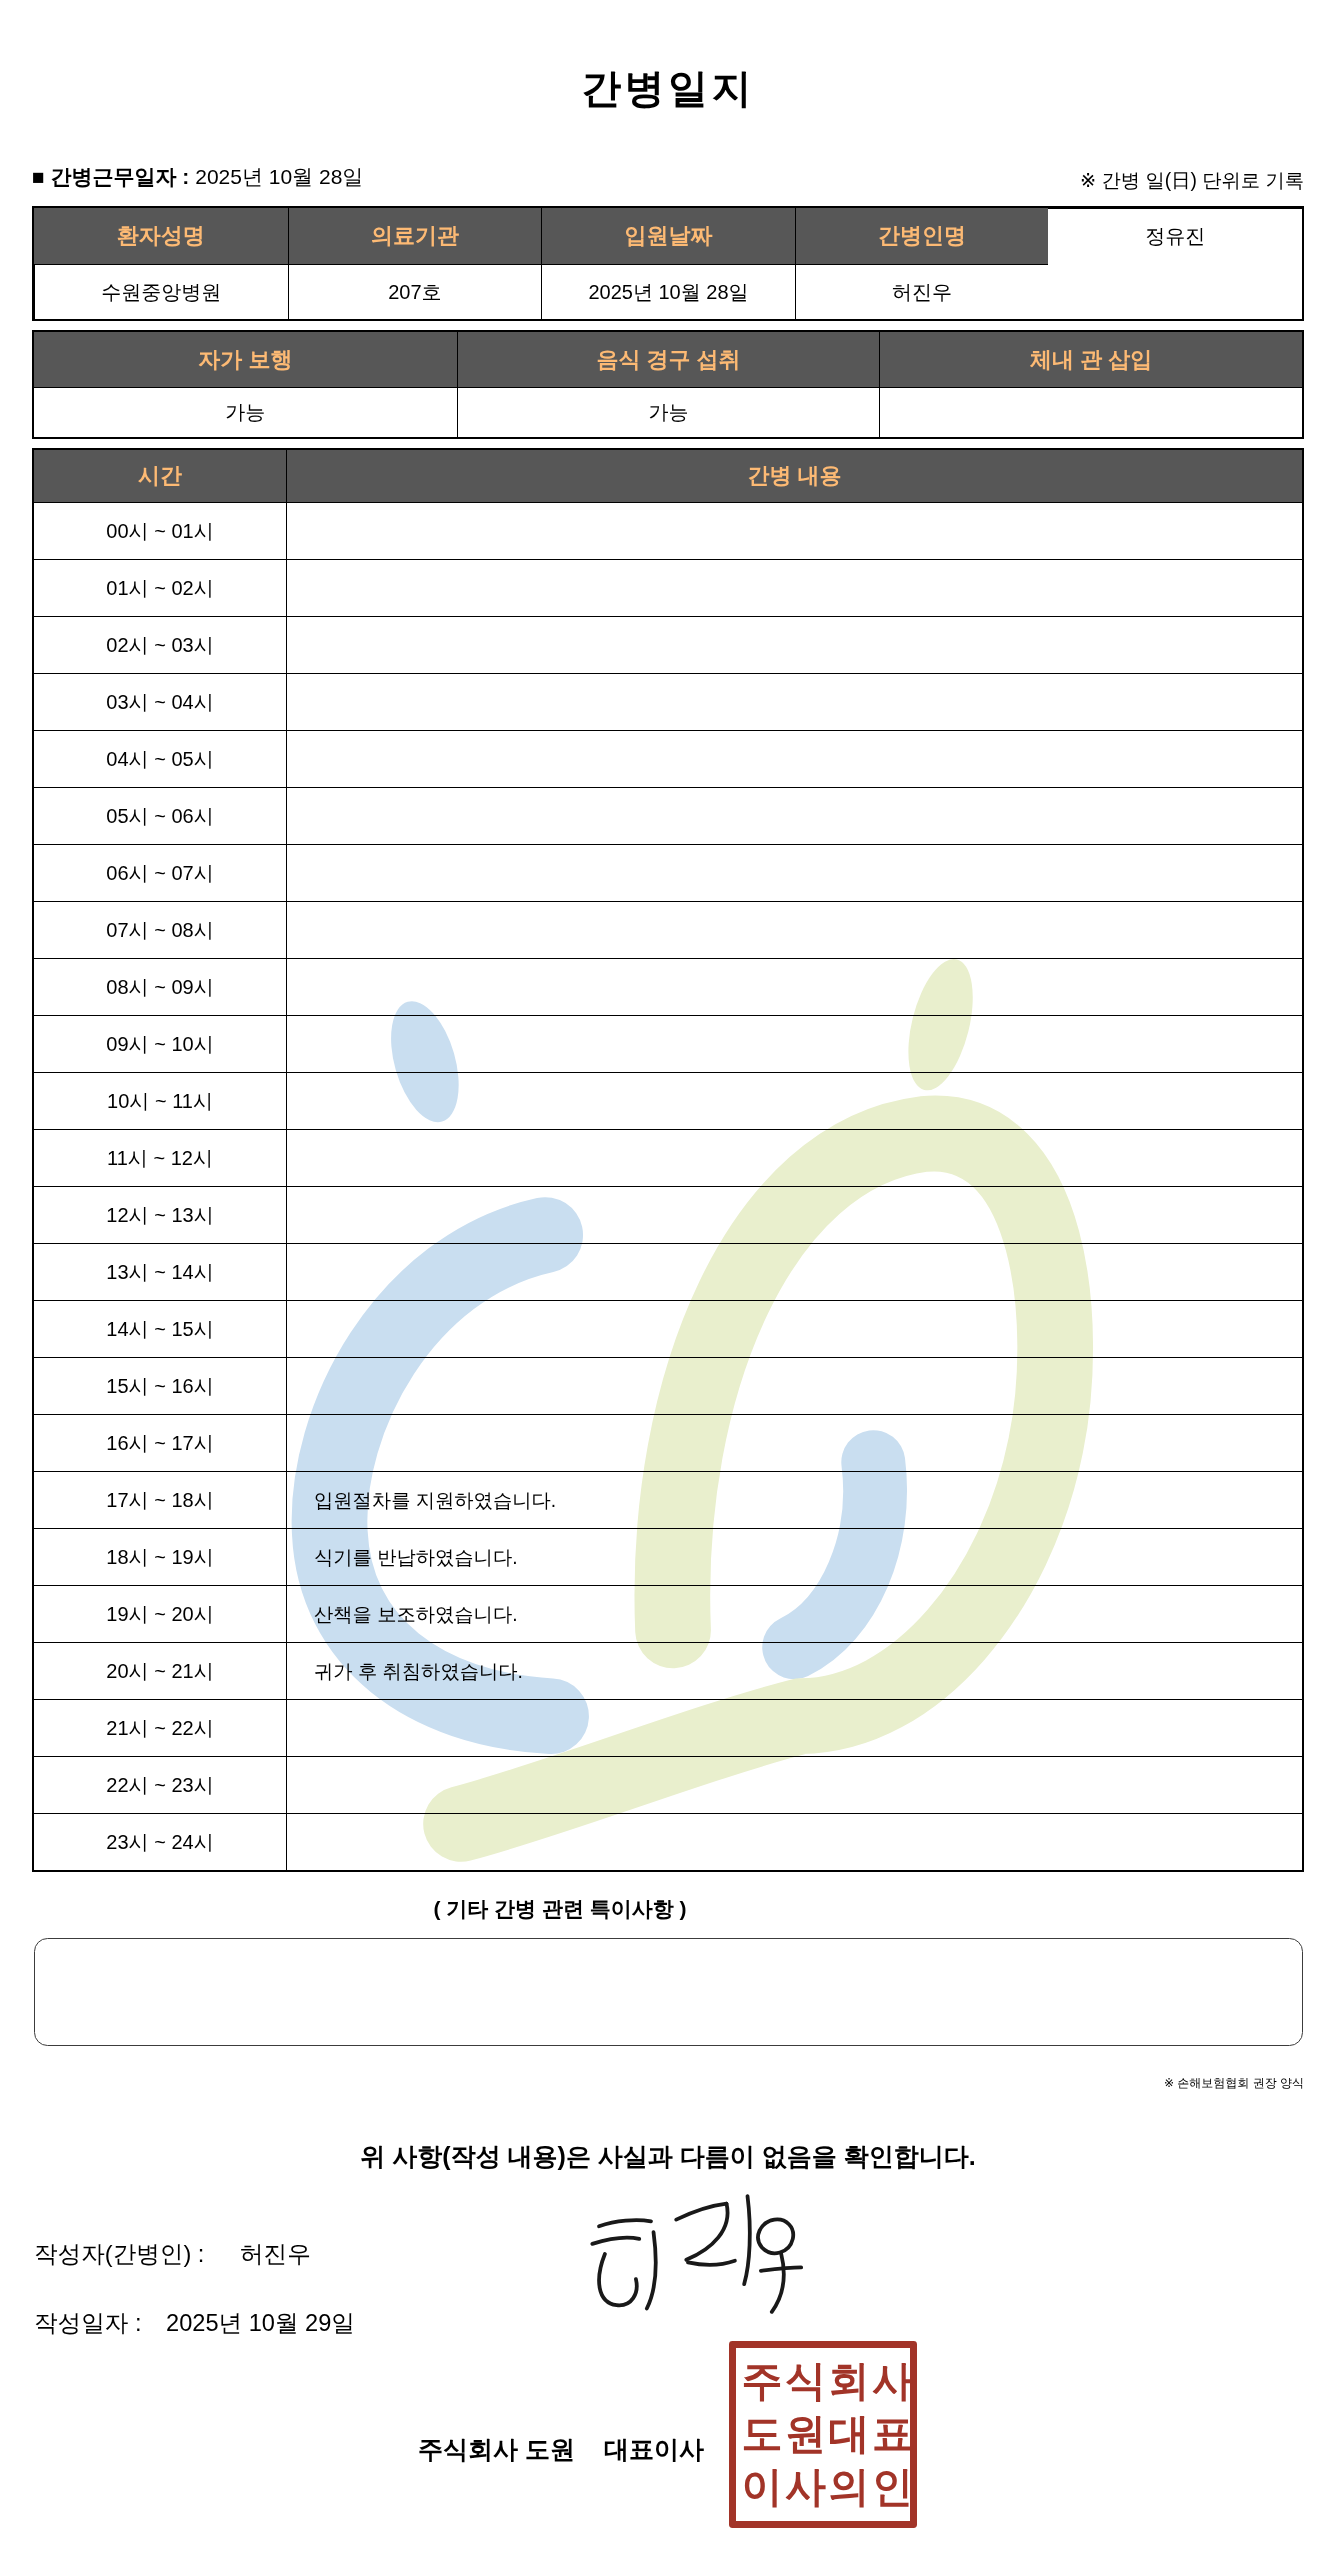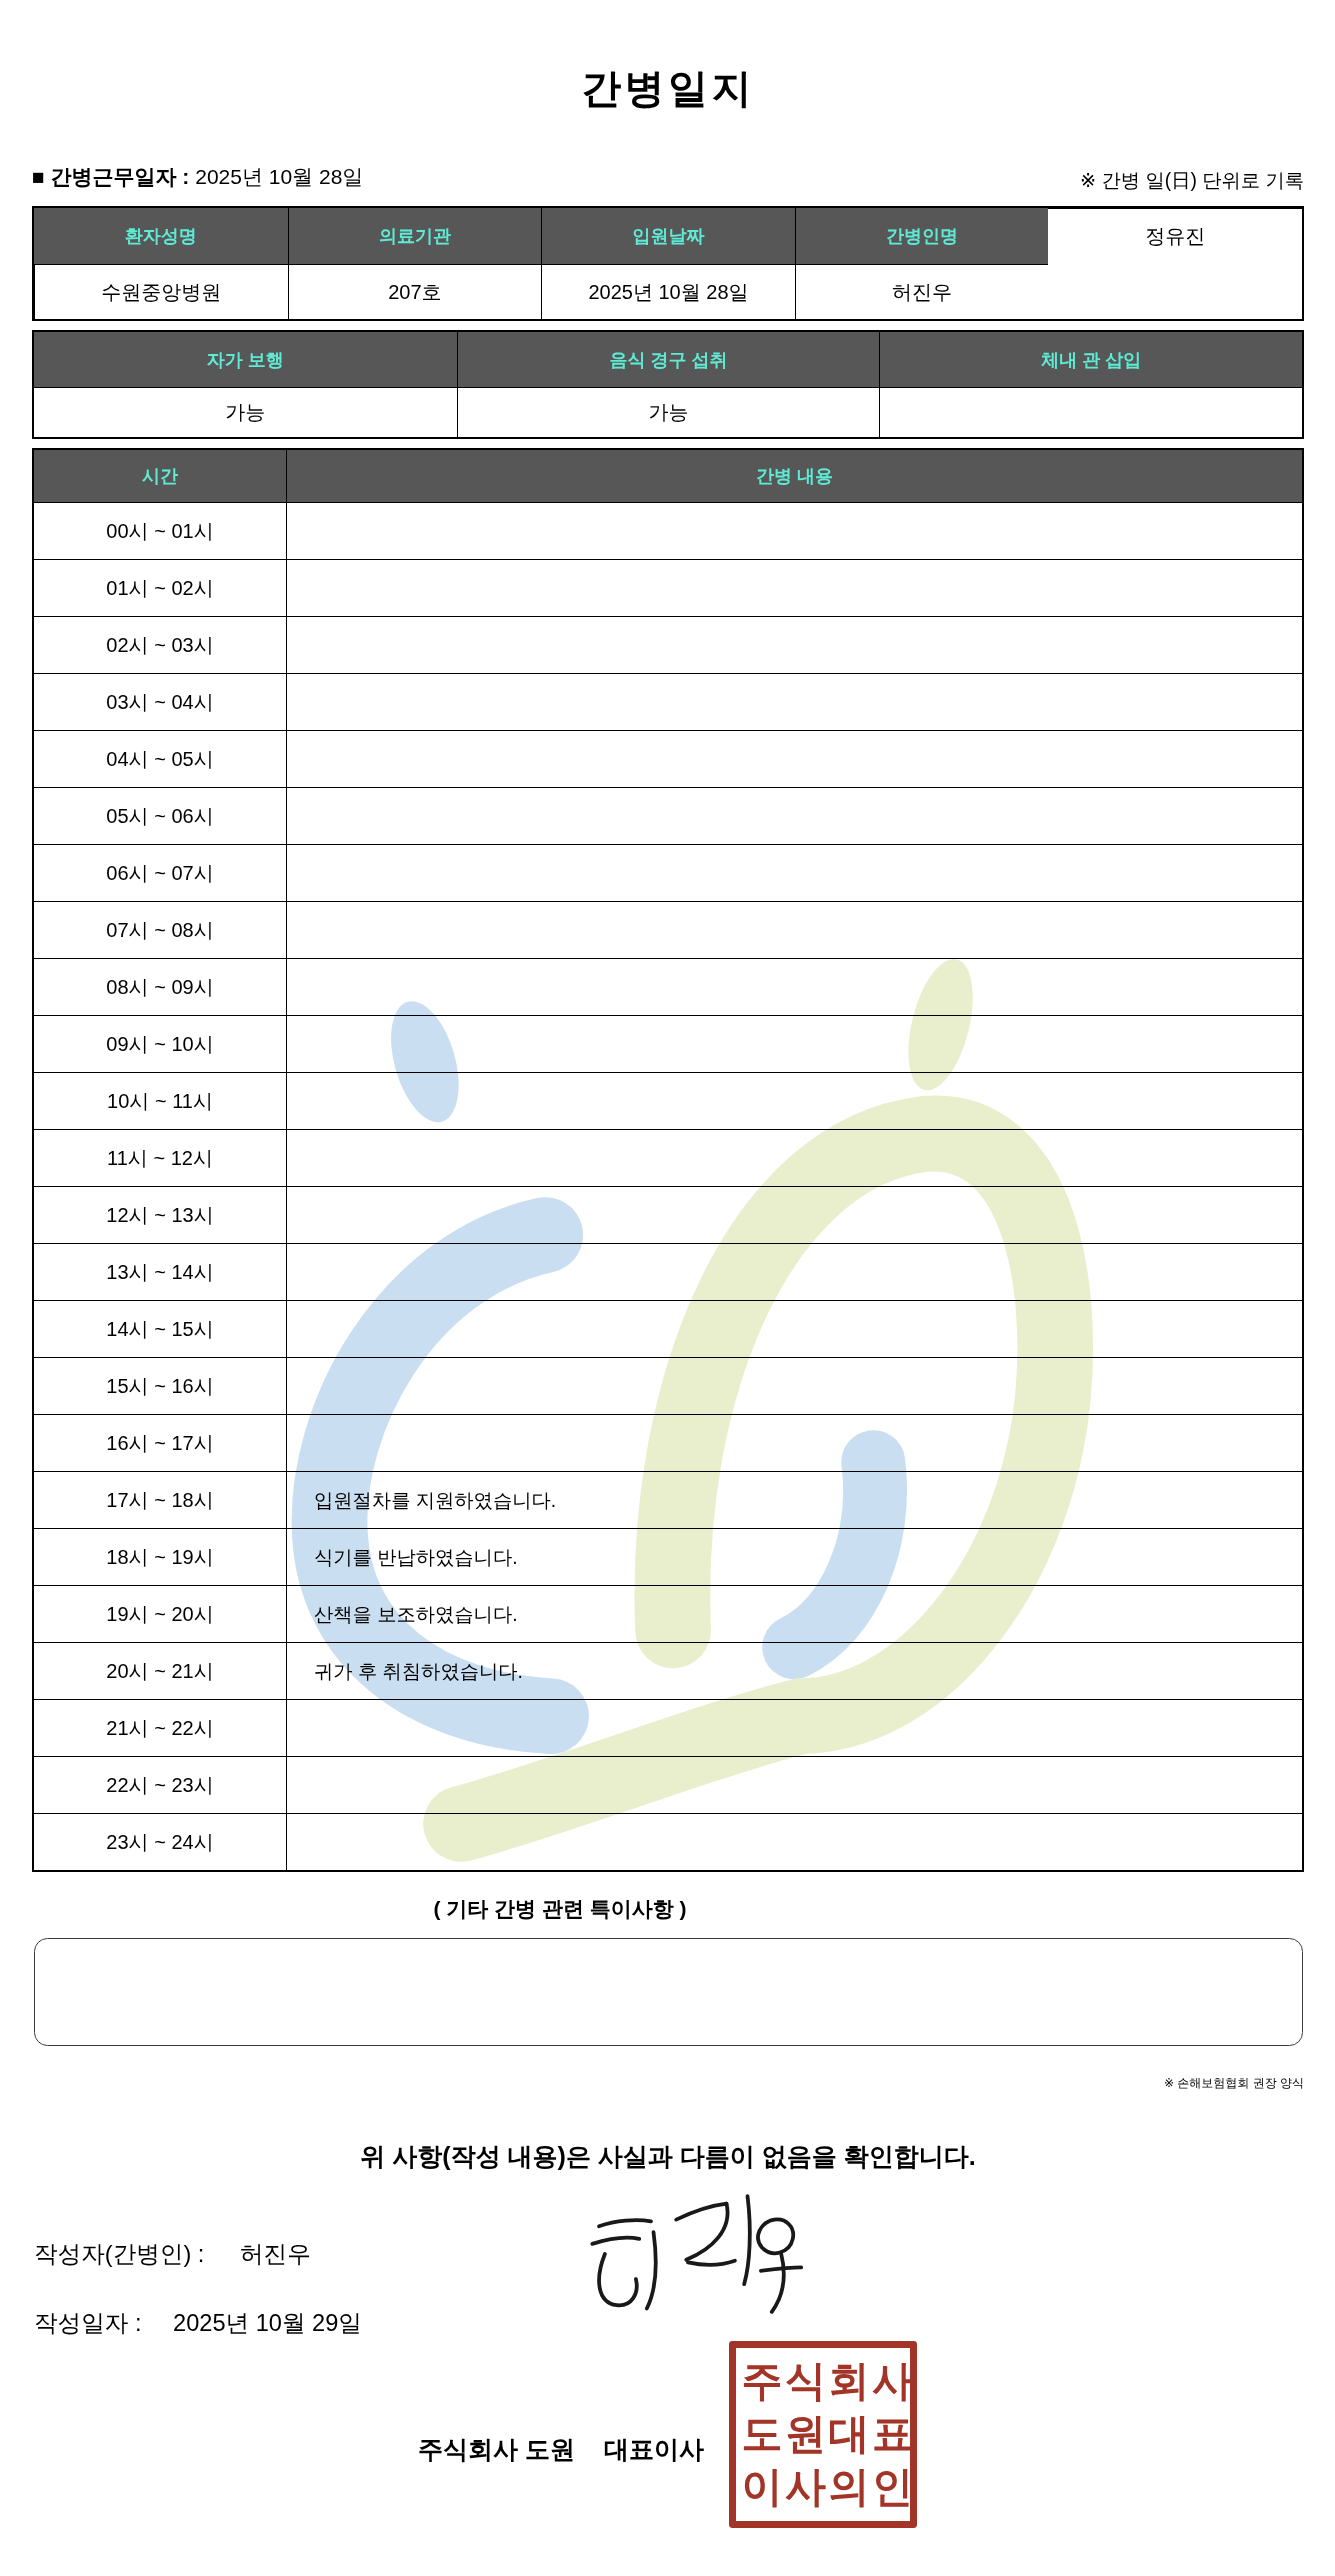--- a/index.html
+++ b/index.html
@@ -20,37 +20,37 @@
     position:absolute;left:32px;width:1272px;z-index:2;
     border:2.5px solid #000;box-sizing:border-box;display:grid;background:transparent;
   }
   .tbl .c{
     border-left:1.7px solid #000;border-top:1.7px solid #000;box-sizing:border-box;
     display:flex;align-items:center;justify-content:center;
     font-size:20px;background:transparent;min-width:0;
   }
   .tbl .c.fc{border-left:none;}
   .tbl .c.fr{border-top:none;}
-  .tbl .c.head{background:#575757;color:#5eead4;font-weight:bold;font-size:18px;}
+  .tbl .c.head{background:#575757;color:#fdba74;font-weight:bold;font-size:22px;}
   #patient-table{top:206px;grid-template-columns:repeat(5,1fr);grid-template-rows:56px 55px;}
   #status-table{top:330px;grid-template-columns:repeat(3,1fr);grid-template-rows:55px 50px;}
   #log-table{top:448px;grid-template-columns:252px 1fr;grid-template-rows:52px repeat(24,57px);}
   #log-table .content{justify-content:flex-start;padding-left:27px;font-size:19.3px;}
   
   .notes-label{left:0;top:1895px;width:1120px;text-align:center;font-size:21px;font-weight:bold;}
   .notes-box{
     left:34px;top:1938px;width:1269px;height:108px;box-sizing:border-box;
     border:1.7px solid #3c3c3c;border-radius:13.5px;background:transparent;
   }
   .form-note{right:32px;top:2075px;font-size:12px;text-align:right;}
   .confirm{left:0;top:2140px;width:1336px;text-align:center;font-size:25px;font-weight:bold;}
   .writer-line{left:34px;top:2238px;font-size:23.6px;}
   .writer-line .nm{margin-left:29px;}
   .date-line{left:34px;top:2307px;font-size:23.6px;}
-  .date-line .nm{margin-left:25px;}
+  .date-line .nm{margin-left:18px;}
   .company-line{left:418px;top:2433px;font-size:25px;font-weight:bold;white-space:nowrap;}
   .company-line .sp{display:inline-block;width:29px;}
   
   .stamp{
     left:729px;top:2341px;width:188px;height:187px;box-sizing:border-box;
     border:7.6px solid #a23428;border-radius:3.4px;
     display:flex;flex-direction:column;align-items:center;justify-content:center;
     color:#a23428;font-weight:800;font-size:41px;line-height:1.3;letter-spacing:2.5px;
     filter:blur(0.3px);
     padding-left:11px;

